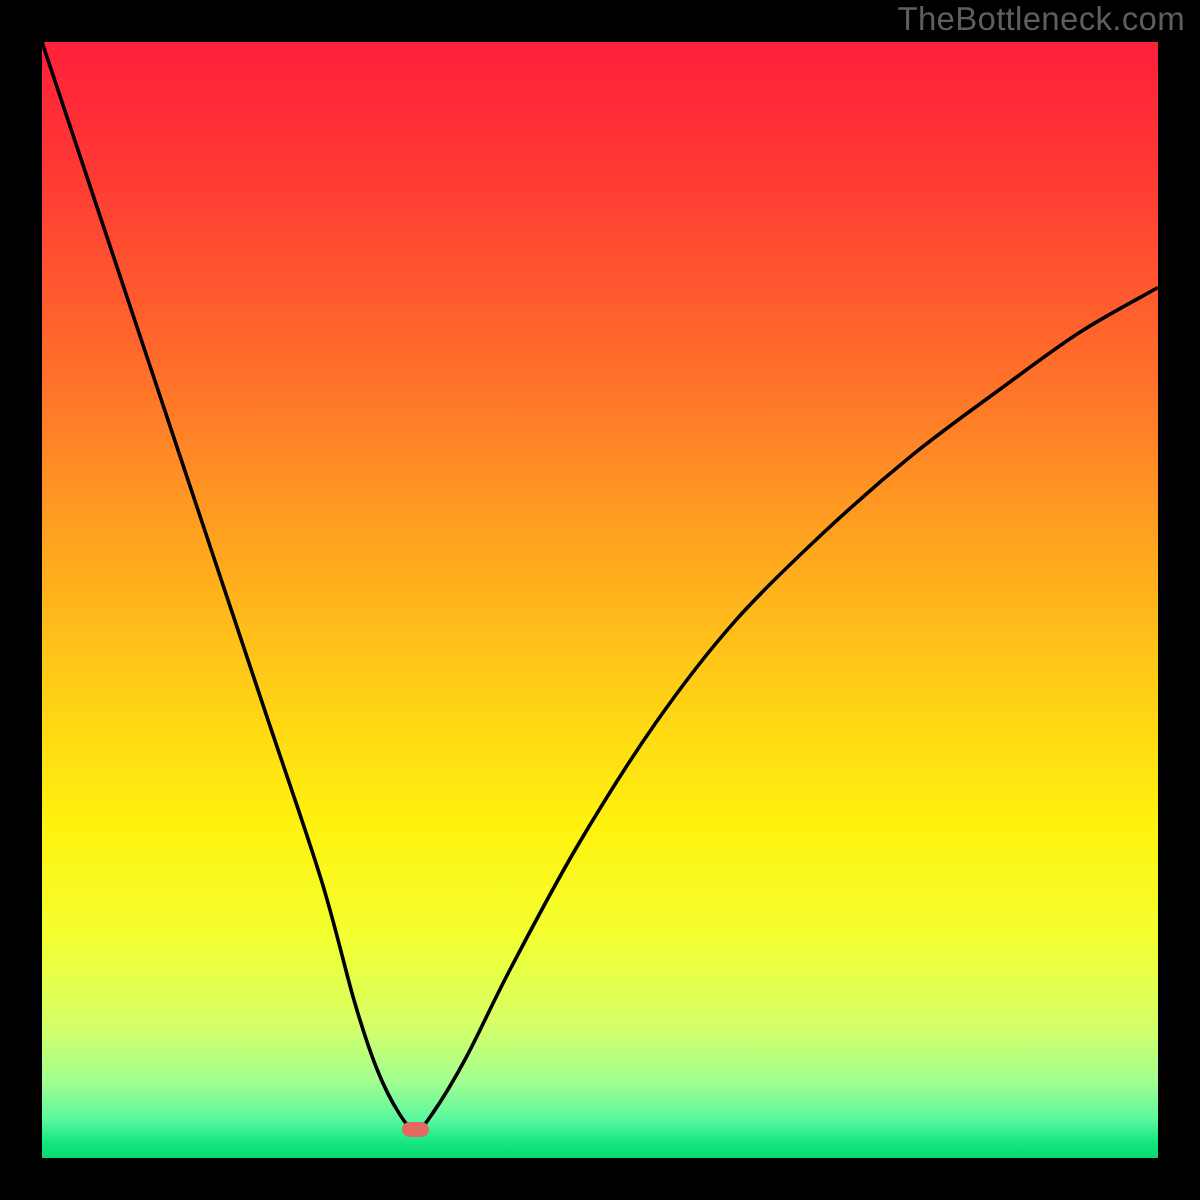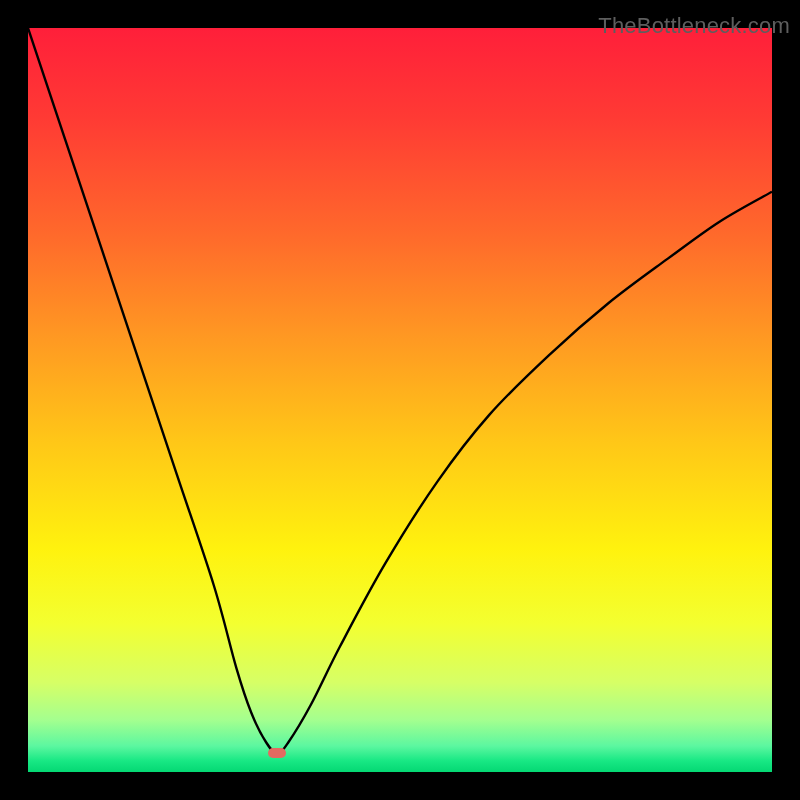--- a/index.html
+++ b/index.html
@@ -21,21 +21,21 @@
   }
   .plot-area {
     position: absolute;
     left: 0;
     top: 0;
     width: 744px;
     height: 744px;
   }
   .watermark {
     position: absolute;
-    top: 13px;
+    top: 0;
     right: 10px;
     color: #5e5e5e;
     font-size: 22px;
     font-weight: 500;
     letter-spacing: 0.2px;
     user-select: none;
   }
   .marker {
     position: absolute;
     width: 18px;

